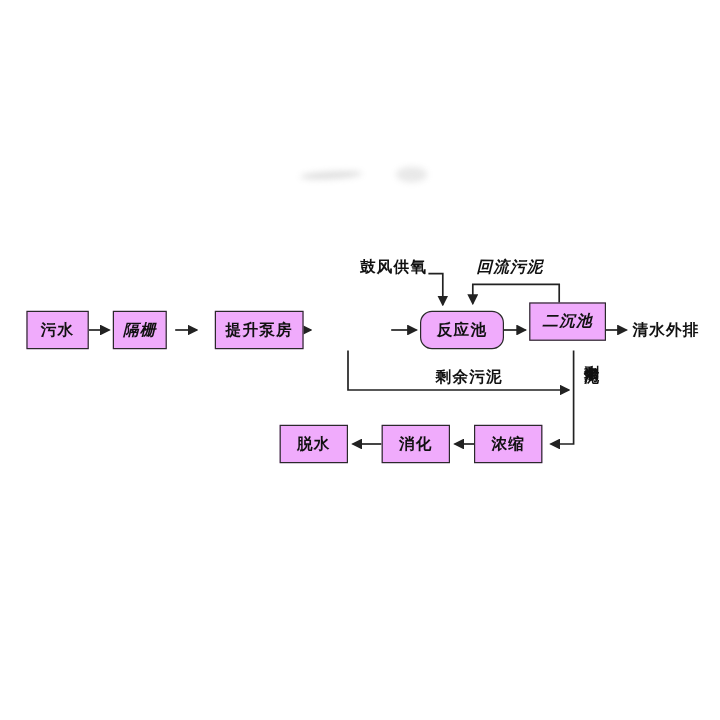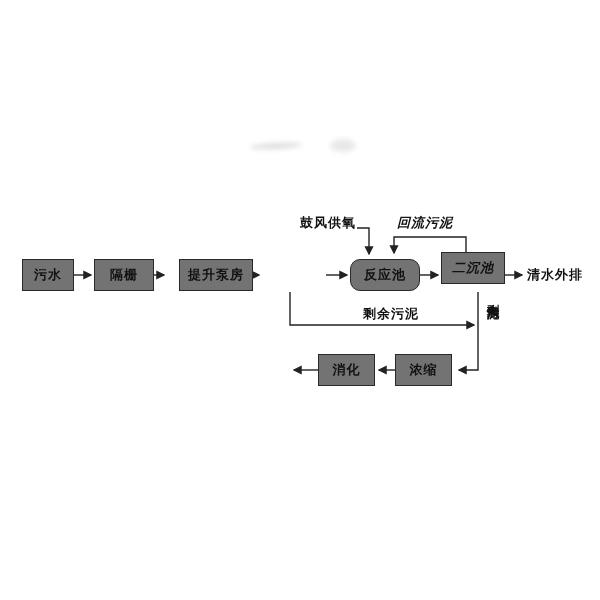--- a/index.html
+++ b/index.html
@@ -23,21 +23,21 @@
   }
   .flow {
     fill: none;
     stroke: #222222;
     stroke-width: 1.4;
   }
   .box {
     position: absolute;
     height: 32px;
     border: 1.4px solid #2a2a2a;
-    background: #737373;
+    background: #f0abfc;
     display: flex;
     align-items: center;
     justify-content: center;
     font-size: 13px;
     font-weight: 600;
     letter-spacing: 1px;
     box-sizing: border-box;
   }
   .lbl {
     position: absolute;
@@ -87,27 +87,28 @@
 
     <path class="flow" d="M290 292 V325 H474" marker-end="url(#arrow)"></path>
 
     <path class="flow" d="M478 292 V370 H459" marker-end="url(#arrow)"></path>
 
     <path class="flow" d="M395 370 H379" marker-end="url(#arrow)"></path>
     <path class="flow" d="M318 370 H294" marker-end="url(#arrow)"></path>
   </svg>
 
   <div class="box" style="left:22px;  top:259px; width:52px;">污水</div>
-  <div class="box" style="left:94px;  top:259px; width:60px;">隔栅</div>
+  <div class="box" style="left:94px;  top:259px; width:45px;font-style:italic;">隔栅</div>
   <div class="box" style="left:167px; top:259px; width:74px;margin-left:12px;">提升泵房</div>
   <div class="box" style="left:350px; top:259px; width:70px;border-radius:10px;">反应池</div>
   <div class="box" style="left:441px; top:252px; width:64px;font-style:italic;">二沉池</div>
 
   <div class="box" style="left:395px; top:354px; width:57px;">浓缩</div>
   <div class="box" style="left:318px; top:354px; width:57px;">消化</div>
+  <div class="box" style="left:233px; top:354px; width:57px;">脱水</div>
 
   <div class="lbl" style="left:527px; top:266px;">清水外排</div>
   <div class="lbl" style="left:300px; top:214px;">鼓风供氧</div>
   <div class="lbl" style="left:397px; top:214px;font-style:italic;">回流污泥</div>
   <div class="lbl" style="left:363px; top:305px;">剩余污泥</div>
   <div class="lbl-vert" style="left:484px; top:294px; height:60px;">剩余污泥</div>
 
   <div class="artifact" style="left:250px; top:143px; width:52px; height:6px; opacity:0.32; transform:rotate(-3deg);"></div>
   <div class="artifact" style="left:330px; top:139px; width:26px; height:13px; opacity:0.22;"></div>
 

